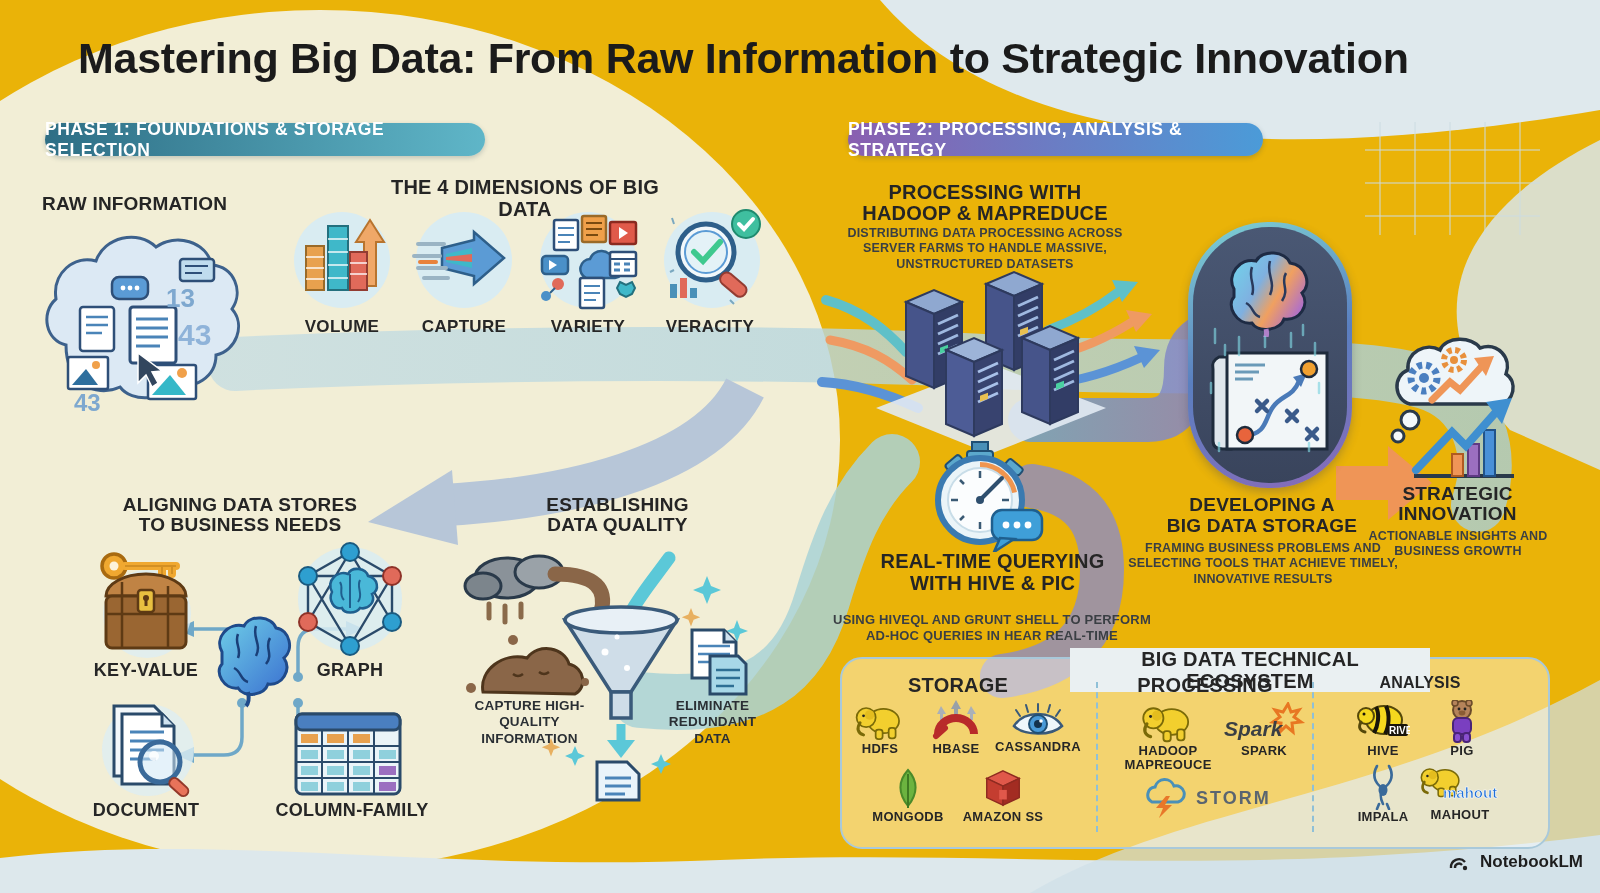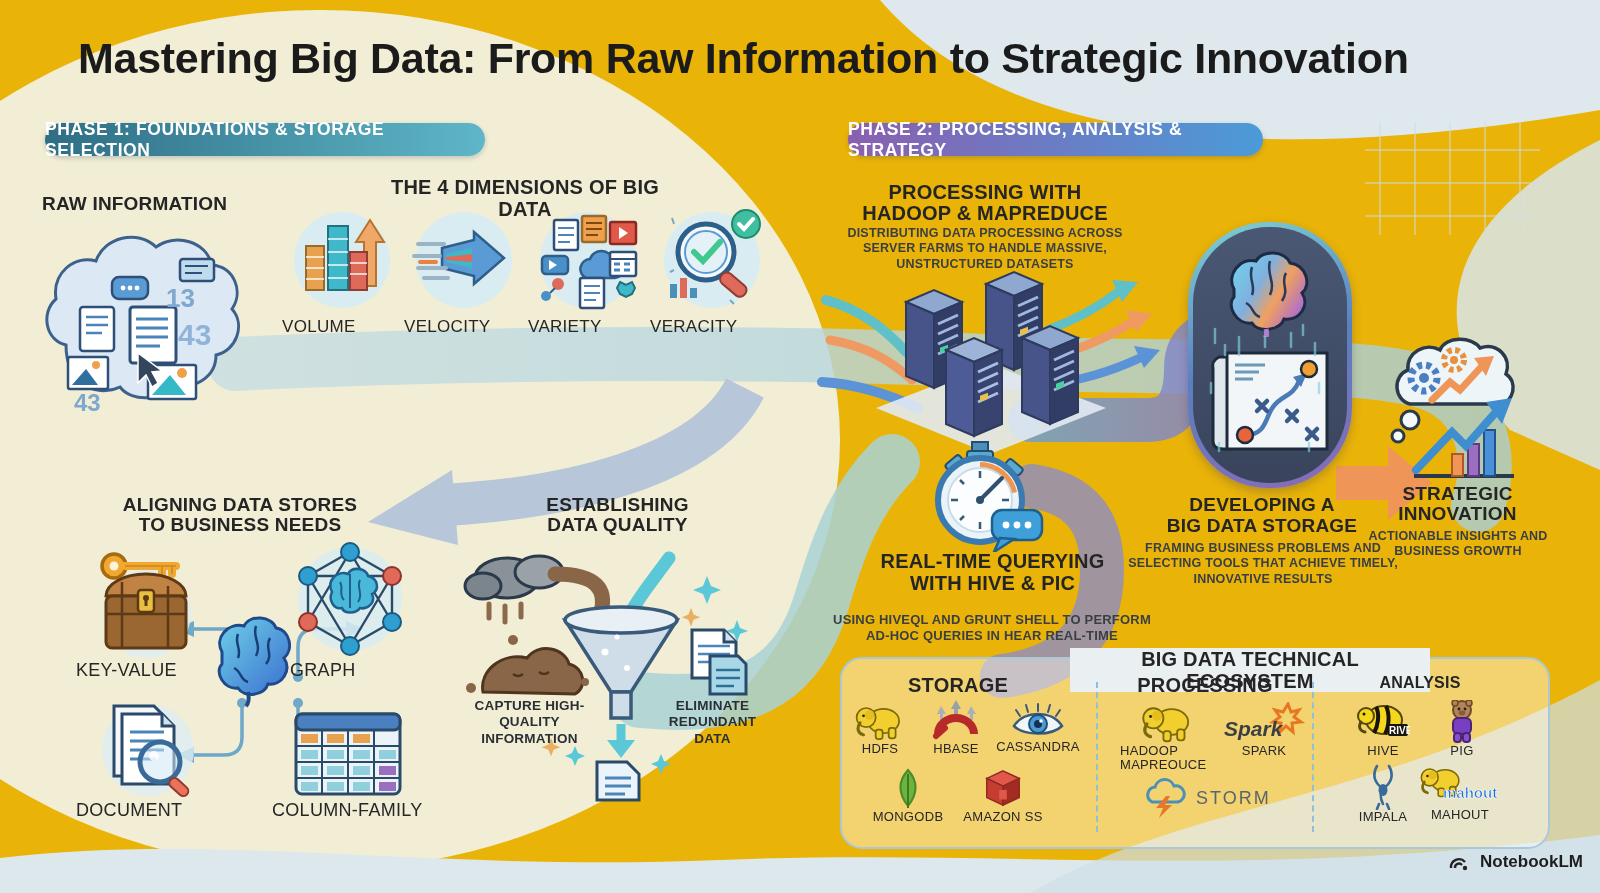--- a/index.html
+++ b/index.html
@@ -3,21 +3,21 @@
 <meta charset="utf-8">
 <style>
   html,body{margin:0;padding:0;background:#dfe6ea;}
   #canvas{position:relative;width:1600px;height:893px;overflow:hidden;
     background:#eab308;font-family:"Liberation Sans","DejaVu Sans",sans-serif;}
   .abs{position:absolute;}
   .hd{font-weight:bold;color:#252525;text-align:center;line-height:1.1;letter-spacing:.2px;}
   .sub{font-weight:bold;color:#3a3f44;text-align:center;line-height:1.22;letter-spacing:.2px;}
   .pill{display:flex;align-items:center;justify-content:center;color:#fff;font-weight:bold;
     border-radius:18px;font-size:17.5px;letter-spacing:.6px;box-shadow:0 2px 5px rgba(40,70,90,.25);}
-  .lbl{font-weight:normal;color:#262626;letter-spacing:.3px;}
+  .lbl{font-weight:bold;color:#262626;text-align:center;letter-spacing:.3px;}
   .tool{display:flex;flex-direction:column;align-items:center;gap:0;}
   .tool .lbl{font-size:13px;line-height:1.05;}
   svg{display:block;}
 </style>
 </head>
 <body>
 
 <div id="canvas">
 
   <svg class="abs" style="left:0;top:0;" width="1600" height="893" viewBox="0 0 1600 893">
@@ -154,21 +154,21 @@
     <circle cx="46" cy="44" r="21" fill="#e4f2f7" stroke="#5b9bd5" stroke-width="2"></circle>
     <path d="M34,44 l9,9 17,-19" stroke="#3fc98f" stroke-width="6" fill="none" stroke-linecap="round"></path>
     <rect x="66" y="62" width="30" height="13" rx="6" fill="#e06a5a" stroke="#923c32" stroke-width="2" transform="rotate(40 66 62)"></rect>
     <rect x="10" y="76" width="7" height="14" fill="#4a90b8"></rect>
       <rect x="20" y="70" width="7" height="20" fill="#e06a5a"></rect>
       <rect x="30" y="80" width="7" height="10" fill="#4a90b8"></rect>
     <path d="M12,10 l2,6 M70,92 l4,4 M14,62 l-4,2" stroke="#7aa8c0" stroke-width="2"></path>
   </svg>
 
   <div class="abs lbl" style="left:282px;top:317px;width:120px;font-size:17px;">VOLUME</div>
-  <div class="abs lbl" style="left:404px;top:317px;width:120px;font-size:17px;">VELOCITY</div>
+  <div class="abs lbl" style="left:404px;top:317px;width:120px;font-size:17px;">CAPTURE</div>
   <div class="abs lbl" style="left:528px;top:317px;width:120px;font-size:17px;">VARIETY</div>
   <div class="abs lbl" style="left:650px;top:317px;width:120px;font-size:17px;">VERACITY</div>
 
   <div class="abs hd" style="left:835px;top:181px;width:300px;font-size:20px;">PROCESSING WITH</div>
   <div class="abs hd" style="left:835px;top:202px;width:300px;font-size:20px;">HADOOP &amp; MAPREDUCE</div>
   <div class="abs sub" style="left:830px;top:226px;width:310px;font-size:12.5px;">DISTRIBUTING DATA PROCESSING ACROSS SERVER FARMS TO HANDLE MASSIVE, UNSTRUCTURED DATASETS</div>
 
   <svg class="abs" style="left:870px;top:268px;" width="240" height="190" viewBox="0 0 240 190">
     <polygon points="120,186 236,140 120,96 6,140" fill="#e2eaf3" opacity="0.9"></polygon>
     <g>

